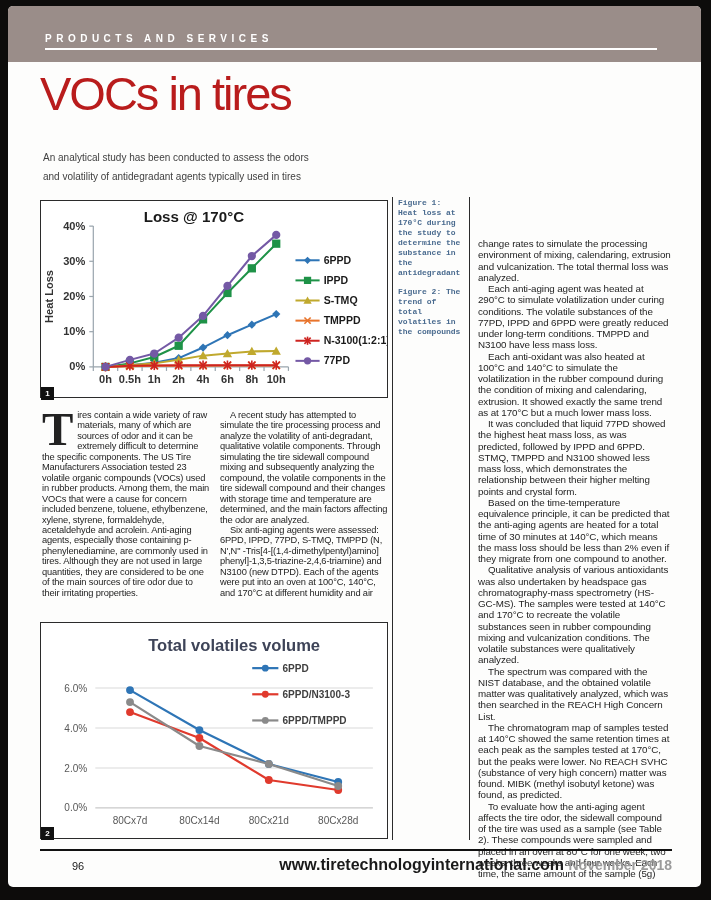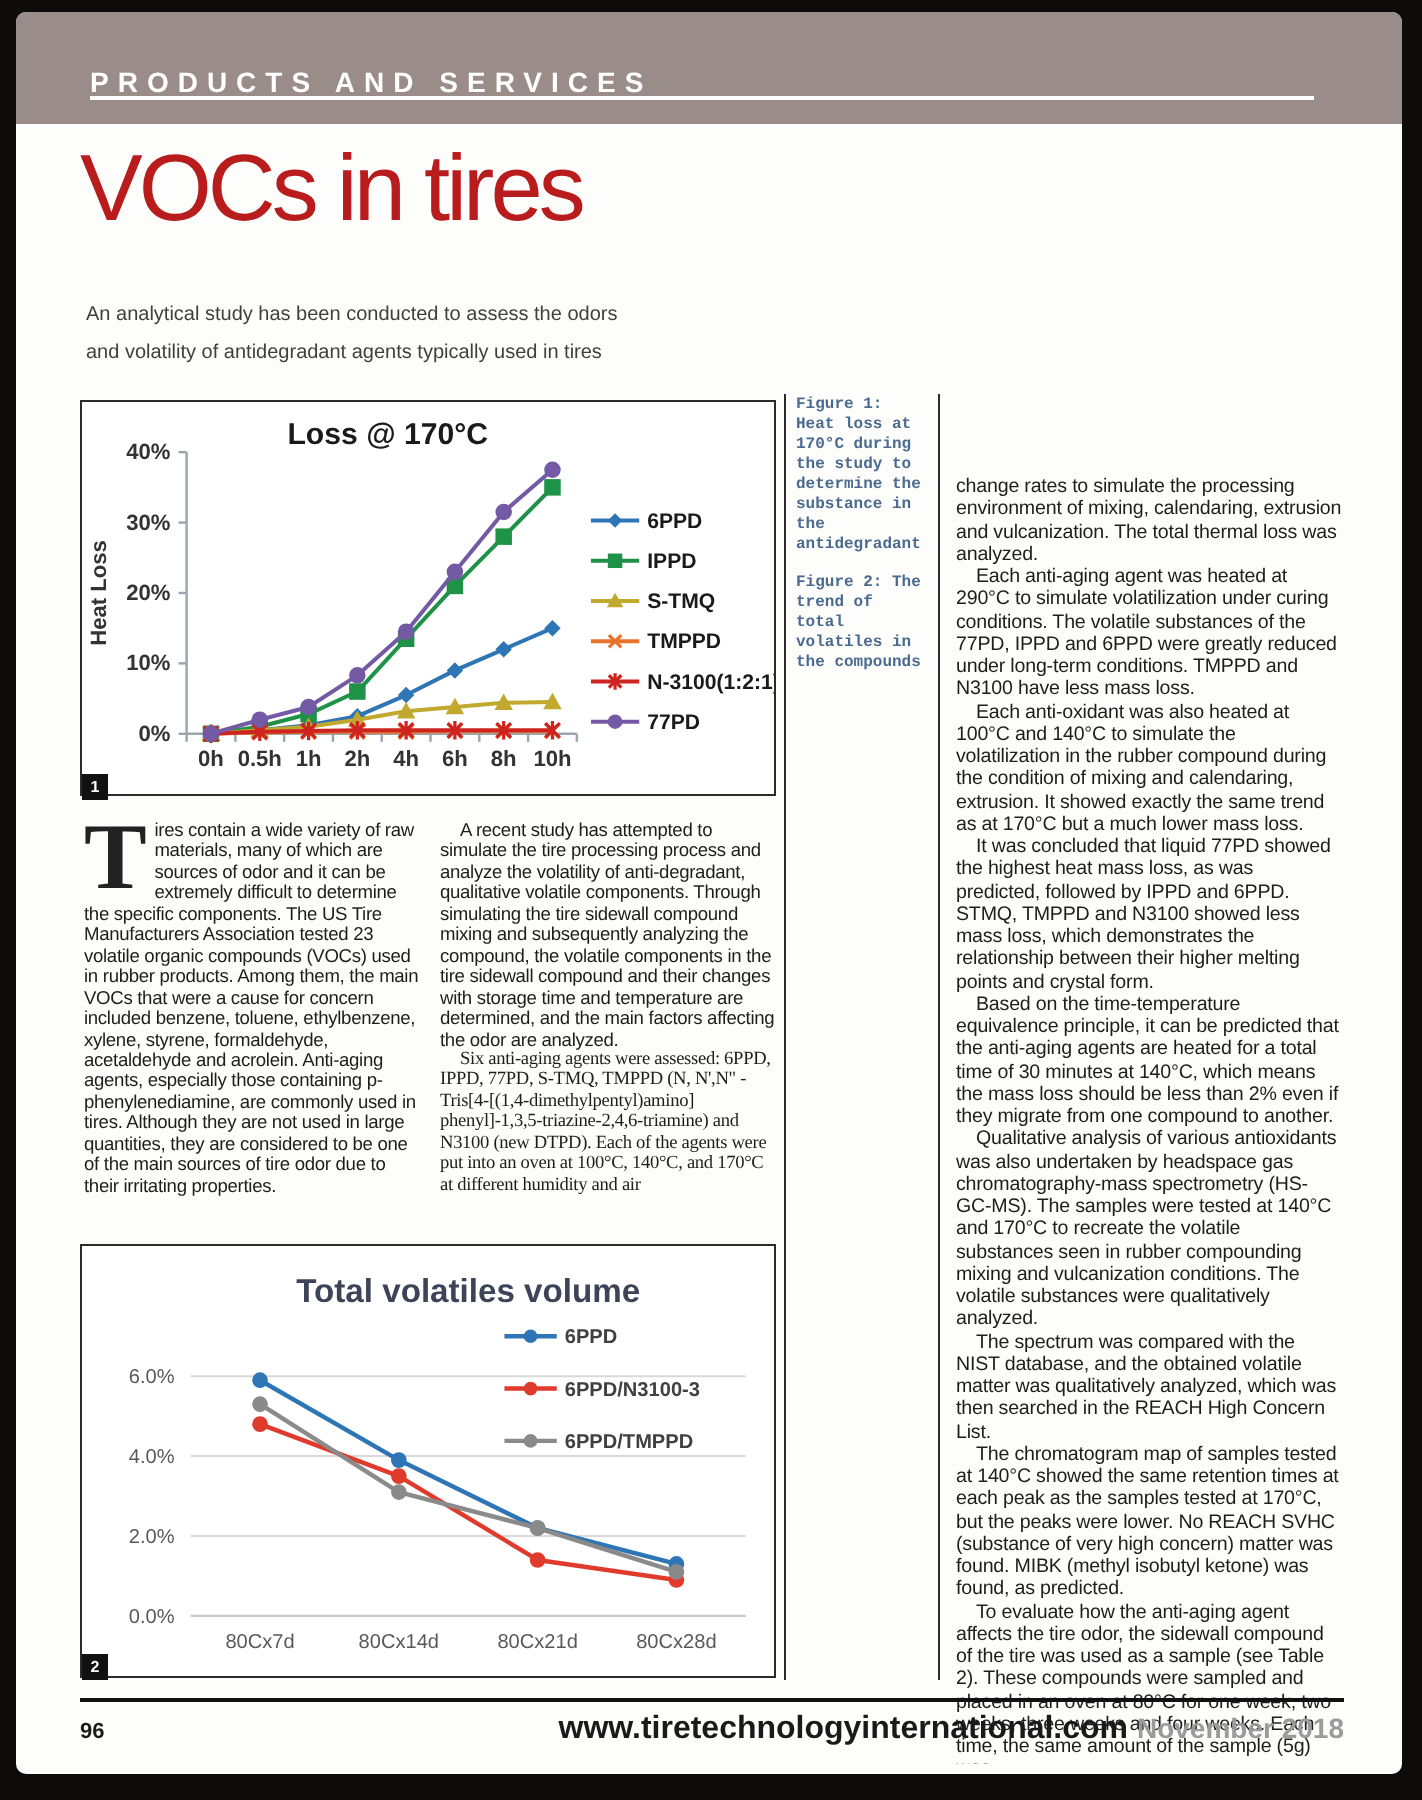--- a/index.html
+++ b/index.html
@@ -2,21 +2,21 @@
 <html style="--band_bg: #9A8D89; --caption_text: #4A6B8F;"><head>
 <meta charset="utf-8">
 <style>
   html,body{margin:0;padding:0;}
   body{width:711px;height:900px;background:#0d0c0b;position:relative;
        font-family:"Liberation Sans",sans-serif;}
   .page{position:absolute;left:8px;top:6px;right:10px;bottom:13px;background:#fdfdfc;
         border-radius:5px;overflow:hidden;}
   
   .band{position:absolute;left:0;top:0;right:0;height:56px;background:var(--band_bg,#9A8D89);}
-  .kicker{position:absolute;left:37px;top:27px;color:#fff;font-size:14px;font-weight:bold;
+  .kicker{position:absolute;left:37px;top:27px;color:#fff;font-size:10px;font-weight:bold;
           letter-spacing:4.5px;}
   .kicker-rule{position:absolute;left:37px;right:44px;top:42px;height:1.5px;background:#fff;}
   
   .title{position:absolute;left:32px;top:64px;font-size:47px;font-weight:300;color:#b91c1c;
          letter-spacing:-2px;line-height:1;}
   .subtitle{position:absolute;left:35px;top:142px;font-size:10px;color:#3f3f3f;line-height:19px;}
   
   .figbox{position:absolute;border:1.4px solid #2b2b2b;background:#fff;}
   #fig1-box{left:32px;top:194px;width:346px;height:196px;}
   #fig2-box{left:32px;top:616px;width:346px;height:215px;}
@@ -24,40 +24,40 @@
             font-weight:bold;display:flex;align-items:center;justify-content:center;}
   #badge1{left:33px;top:381px;}
   #badge2{left:33px;top:821px;}
   .chart-host{width:100%;height:100%;}
   
   .intro{position:absolute;left:34px;top:404px;width:347px;height:210px;display:flex;gap:9px;
          overflow:hidden;}
   .intro .col{width:169px;font-size:9.3px;line-height:10.45px;color:#1d1d1d;
               letter-spacing:-0.15px;}
   .intro p{margin:0;}
-  .intro .col p + p{text-indent:10px;font-family:Liberation Serif, serif;}
+  .intro .col p + p{text-indent:10px;}
   .intro .col2 p:first-child{text-indent:10px;}
   .dropcap{float:left;font-family:"Liberation Serif",serif;font-weight:bold;font-size:47px;
            line-height:37px;color:#222;margin:1px 4px 0 0;}
   
   .vrule{position:absolute;width:1px;background:#2b2b2b;top:191px;height:643px;}
   #vruleA{left:384px;} #vruleB{left:461px;}
   .captions{position:absolute;left:390px;top:192px;width:66px;color:var(--caption_text,#4A6B8F);
             font-size:8px;font-weight:bold;line-height:10px;font-family:Liberation Mono, monospace;}
   .captions .cap{margin:0 0 9px 0;}
   
   .rightcol{position:absolute;left:470px;top:191px;width:193px;height:644px;overflow:hidden;
             font-size:9.8px;line-height:11.25px;color:#1d1d1d;letter-spacing:-0.1px;margin-top:41px;}
   .rightcol p{margin:0;text-indent:10px;}
   .rightcol p:first-child{text-indent:0;}
   
   .footrule{position:absolute;left:32px;right:29px;top:843px;height:2px;background:#111;}
   .footer{position:absolute;left:32px;right:29px;top:850px;display:flex;
           justify-content:space-between;align-items:baseline;}
-  .pageno{font-size:11px;font-weight:bold;color:#1a1a1a;}
+  .pageno{font-size:11px;font-weight:normal;color:#1a1a1a;margin-left:32px;}
   .site{font-size:16px;font-weight:bold;color:#1a1a1a;}
   .issue{font-size:14px;color:#9b9b9b;font-weight:bold;}
   svg text{font-family:"Liberation Sans",sans-serif;}
 </style>
 </head>
 <body>
 
 <div class="page">
 
   <div class="band">

